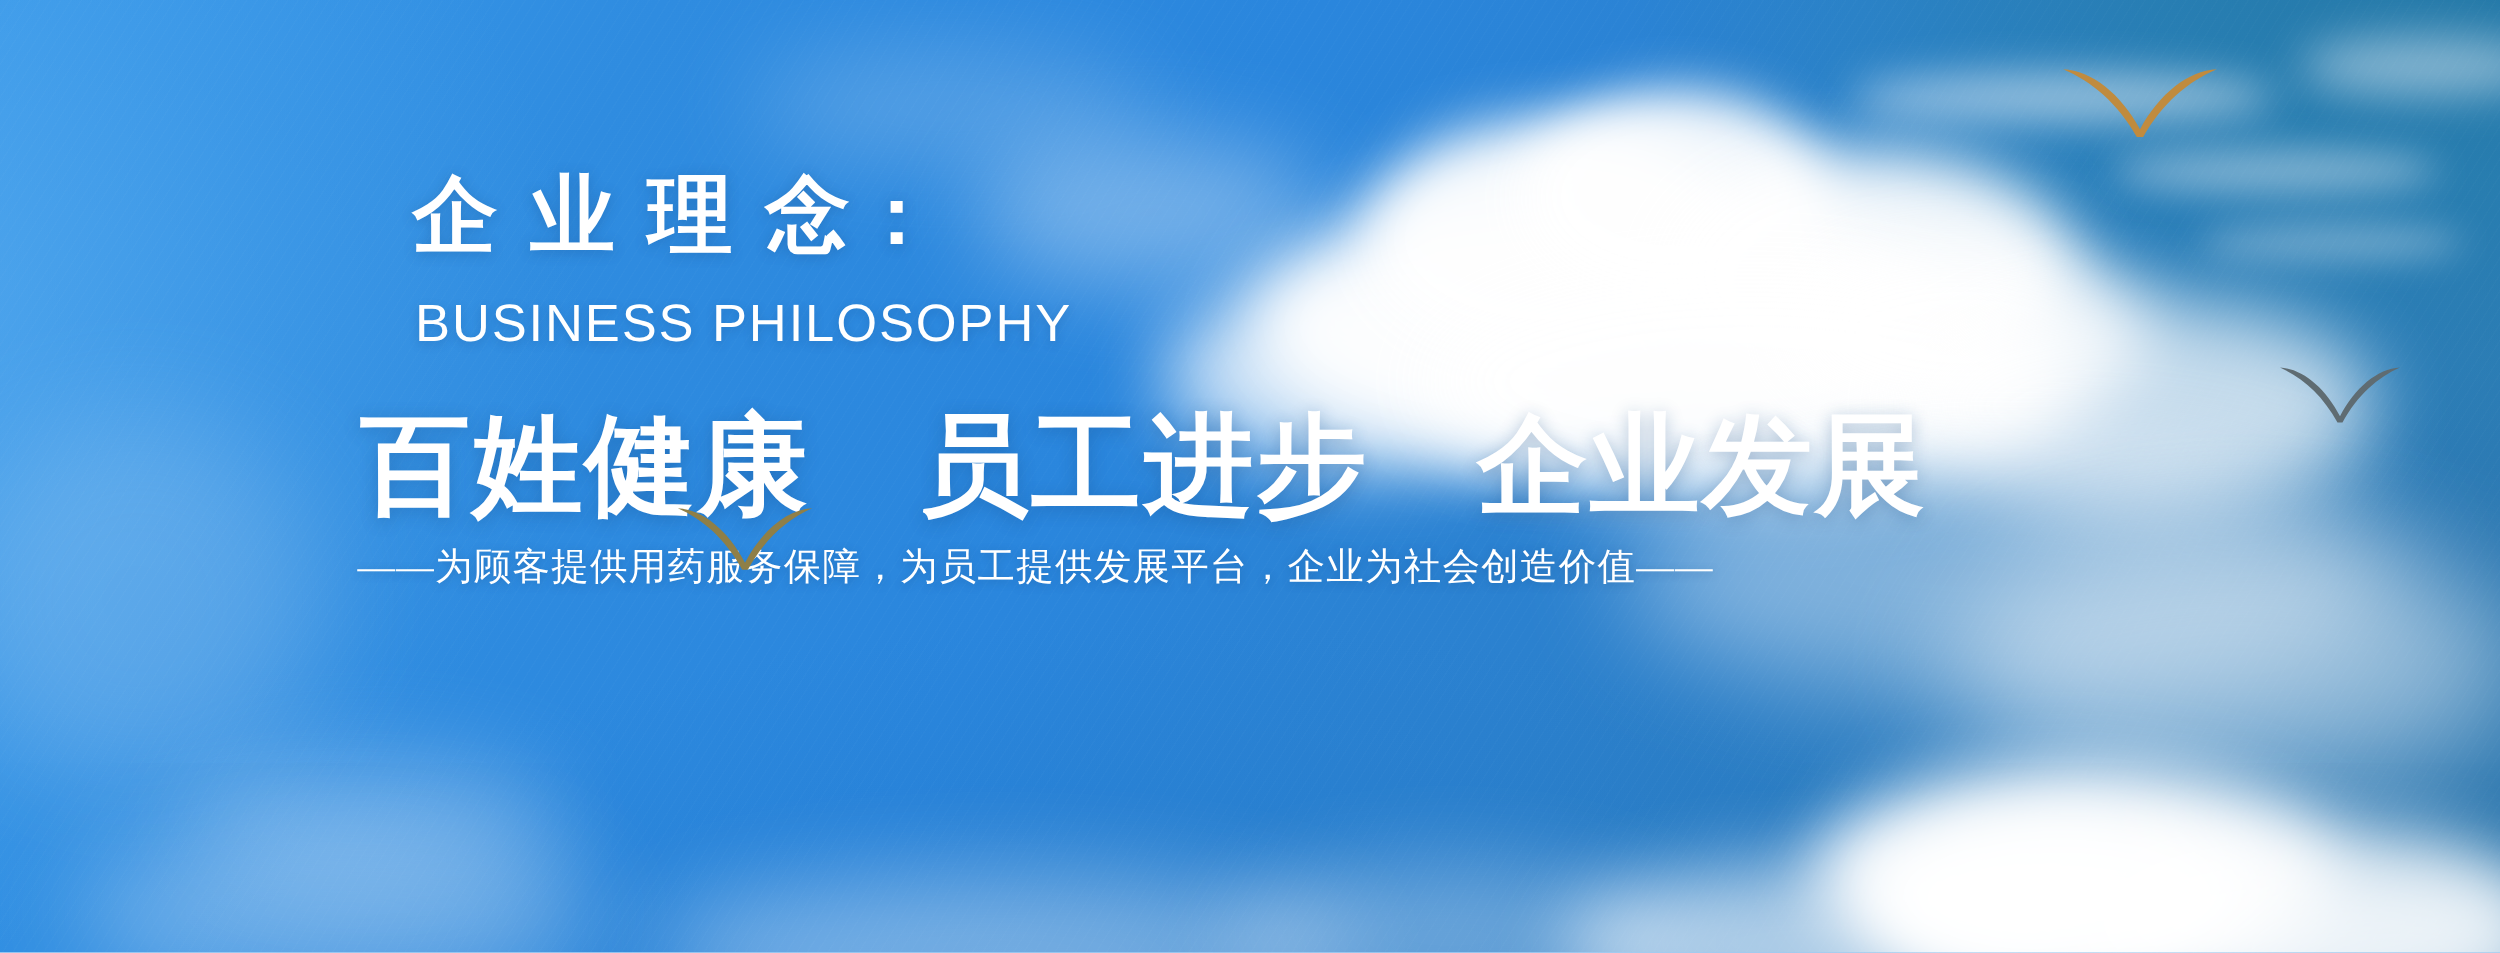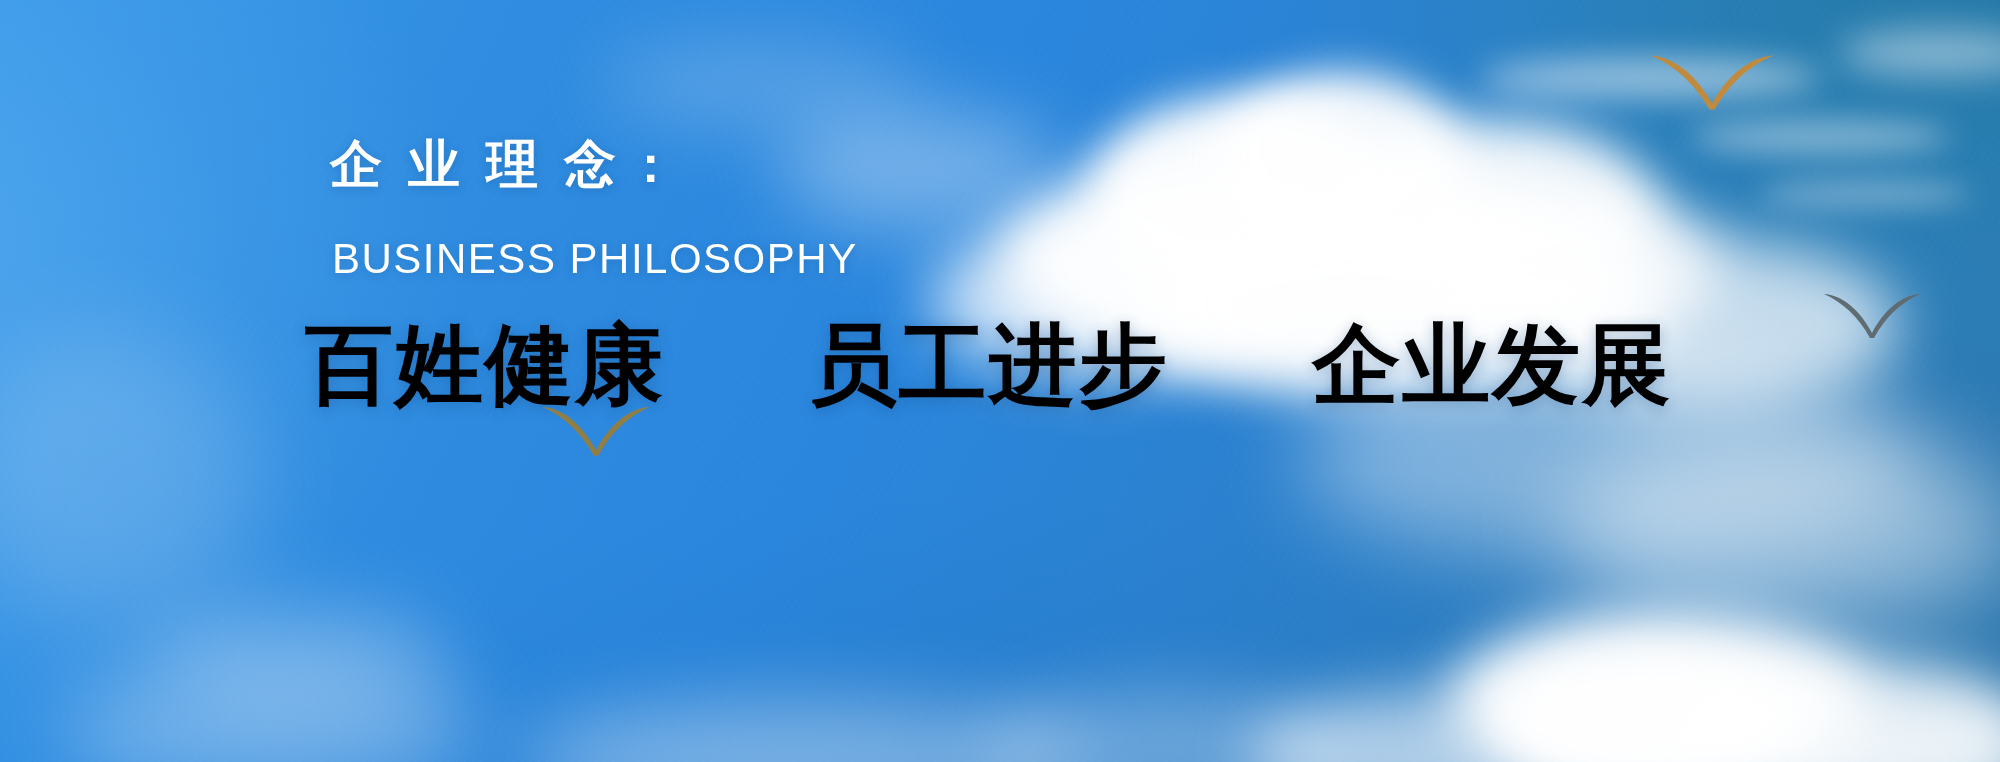--- a/index.html
+++ b/index.html
@@ -158,21 +158,21 @@
     position: absolute;
     left: 0; top: 0;
     width: 100%; height: 100%;
   }
 
   .title-zh {
     position: absolute;
     left: 330px;
     top: 138px;
     color: #ffffff;
-    font-size: 52px;
+    font-size: 68px;
     line-height: 1;
     font-weight: 700;
     letter-spacing: 26px;
     white-space: nowrap;
     text-shadow: 0 2px 10px rgba(20,70,130,0.30);
   }
 
   .title-en {
     position: absolute;
     left: 318px;
@@ -182,30 +182,29 @@
     line-height: 1;
     font-weight: 400;
     letter-spacing: 1.5px;
     white-space: nowrap;
     text-shadow: 0 2px 8px rgba(20,70,130,0.26);
     margin-left: 14px;
   }
 
   .headline {
     position: absolute;
-    left: 305px;
+    left: 288px;
     top: 328px;
-    color: #000000;
+    color: #ffffff;
     font-size: 88px;
     line-height: 1;
     font-weight: 700;
     letter-spacing: 2px;
     white-space: nowrap;
     text-shadow: 0 3px 14px rgba(20,70,130,0.32);
-    font-family: Liberation Mono, monospace;
   }
   .headline .gap { display: inline-block; width: 34px; }
 
   .tagline {
     position: absolute;
     left: 286px;
     top: 437px;
     color: #ffffff;
     font-size: 30px;
     line-height: 1.1;
@@ -268,20 +267,21 @@
     <div class="title-en">BUSINESS PHILOSOPHY</div>
 
     <div class="headline">
       <span>百姓健康</span>
       <span class="gap"></span>
       <span>员工进步</span>
       <span class="gap"></span>
       <span>企业发展</span>
     </div>
 
+    <div class="tagline">——为顾客提供用药服务保障，为员工提供发展平台，企业为社会创造价值——</div>
   </div>
 
   <div id="bird-layer">
       <div class="bird" style="left: 1648px; top: 48px; width: 128px; height: 64px;"><svg width="100%" height="100%" viewBox="0 0 100 52" preserveAspectRatio="none">
           <path d="M2 6 C 20 7, 38 22, 50 45 C 62 22, 80 7, 98 6 C 80 14, 64 28, 52 50 L 48 50 C 36 28, 20 14, 2 6 Z" fill="#c08b3e"></path>
         </svg></div>
       <div class="bird" style="left: 1822px; top: 288px; width: 100px; height: 52px;"><svg width="100%" height="100%" viewBox="0 0 100 52" preserveAspectRatio="none">
           <path d="M2 6 C 20 7, 38 22, 50 45 C 62 22, 80 7, 98 6 C 80 14, 64 28, 52 50 L 48 50 C 36 28, 20 14, 2 6 Z" fill="#5f6c72"></path>
         </svg></div>
       <div class="bird" style="left: 540px; top: 400px; width: 112px; height: 58px;"><svg width="100%" height="100%" viewBox="0 0 100 52" preserveAspectRatio="none">

